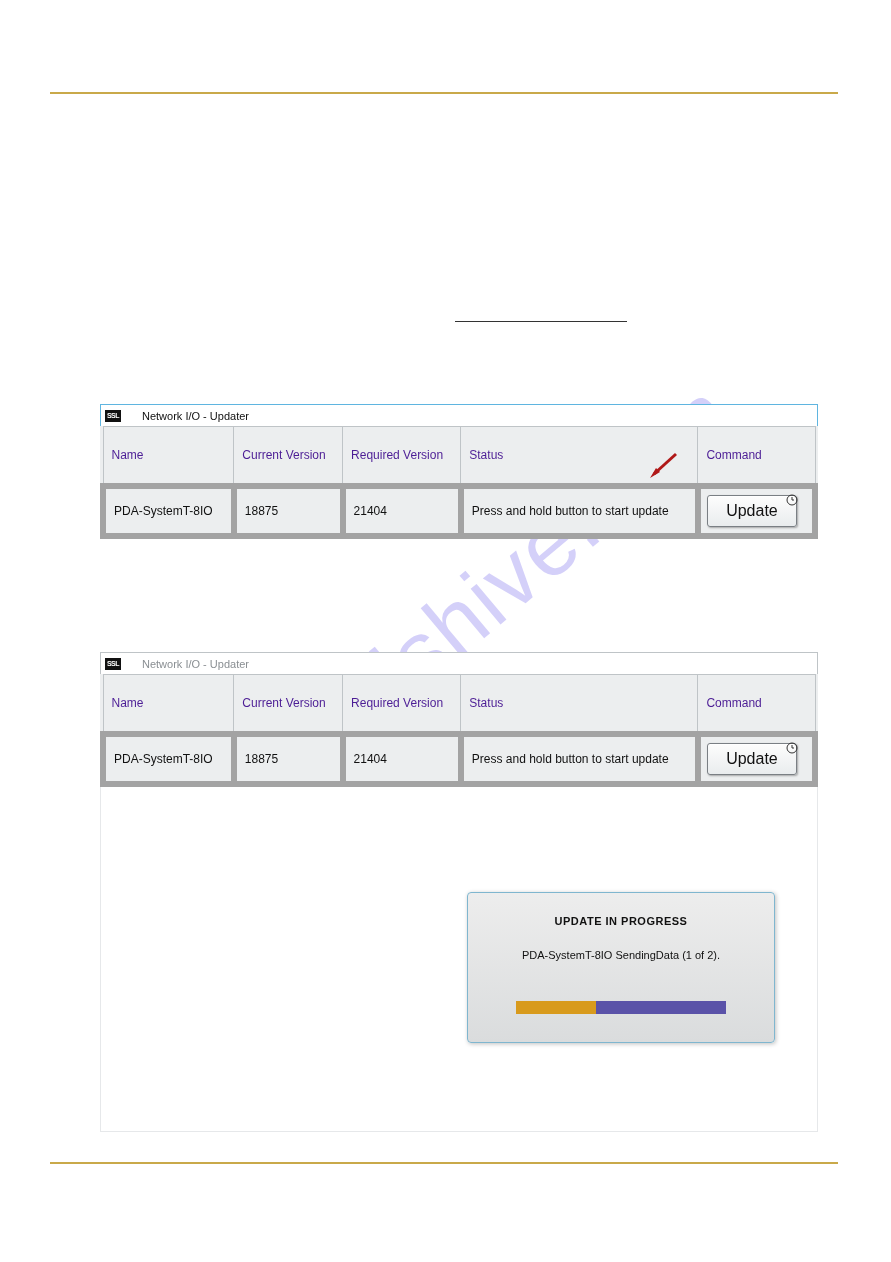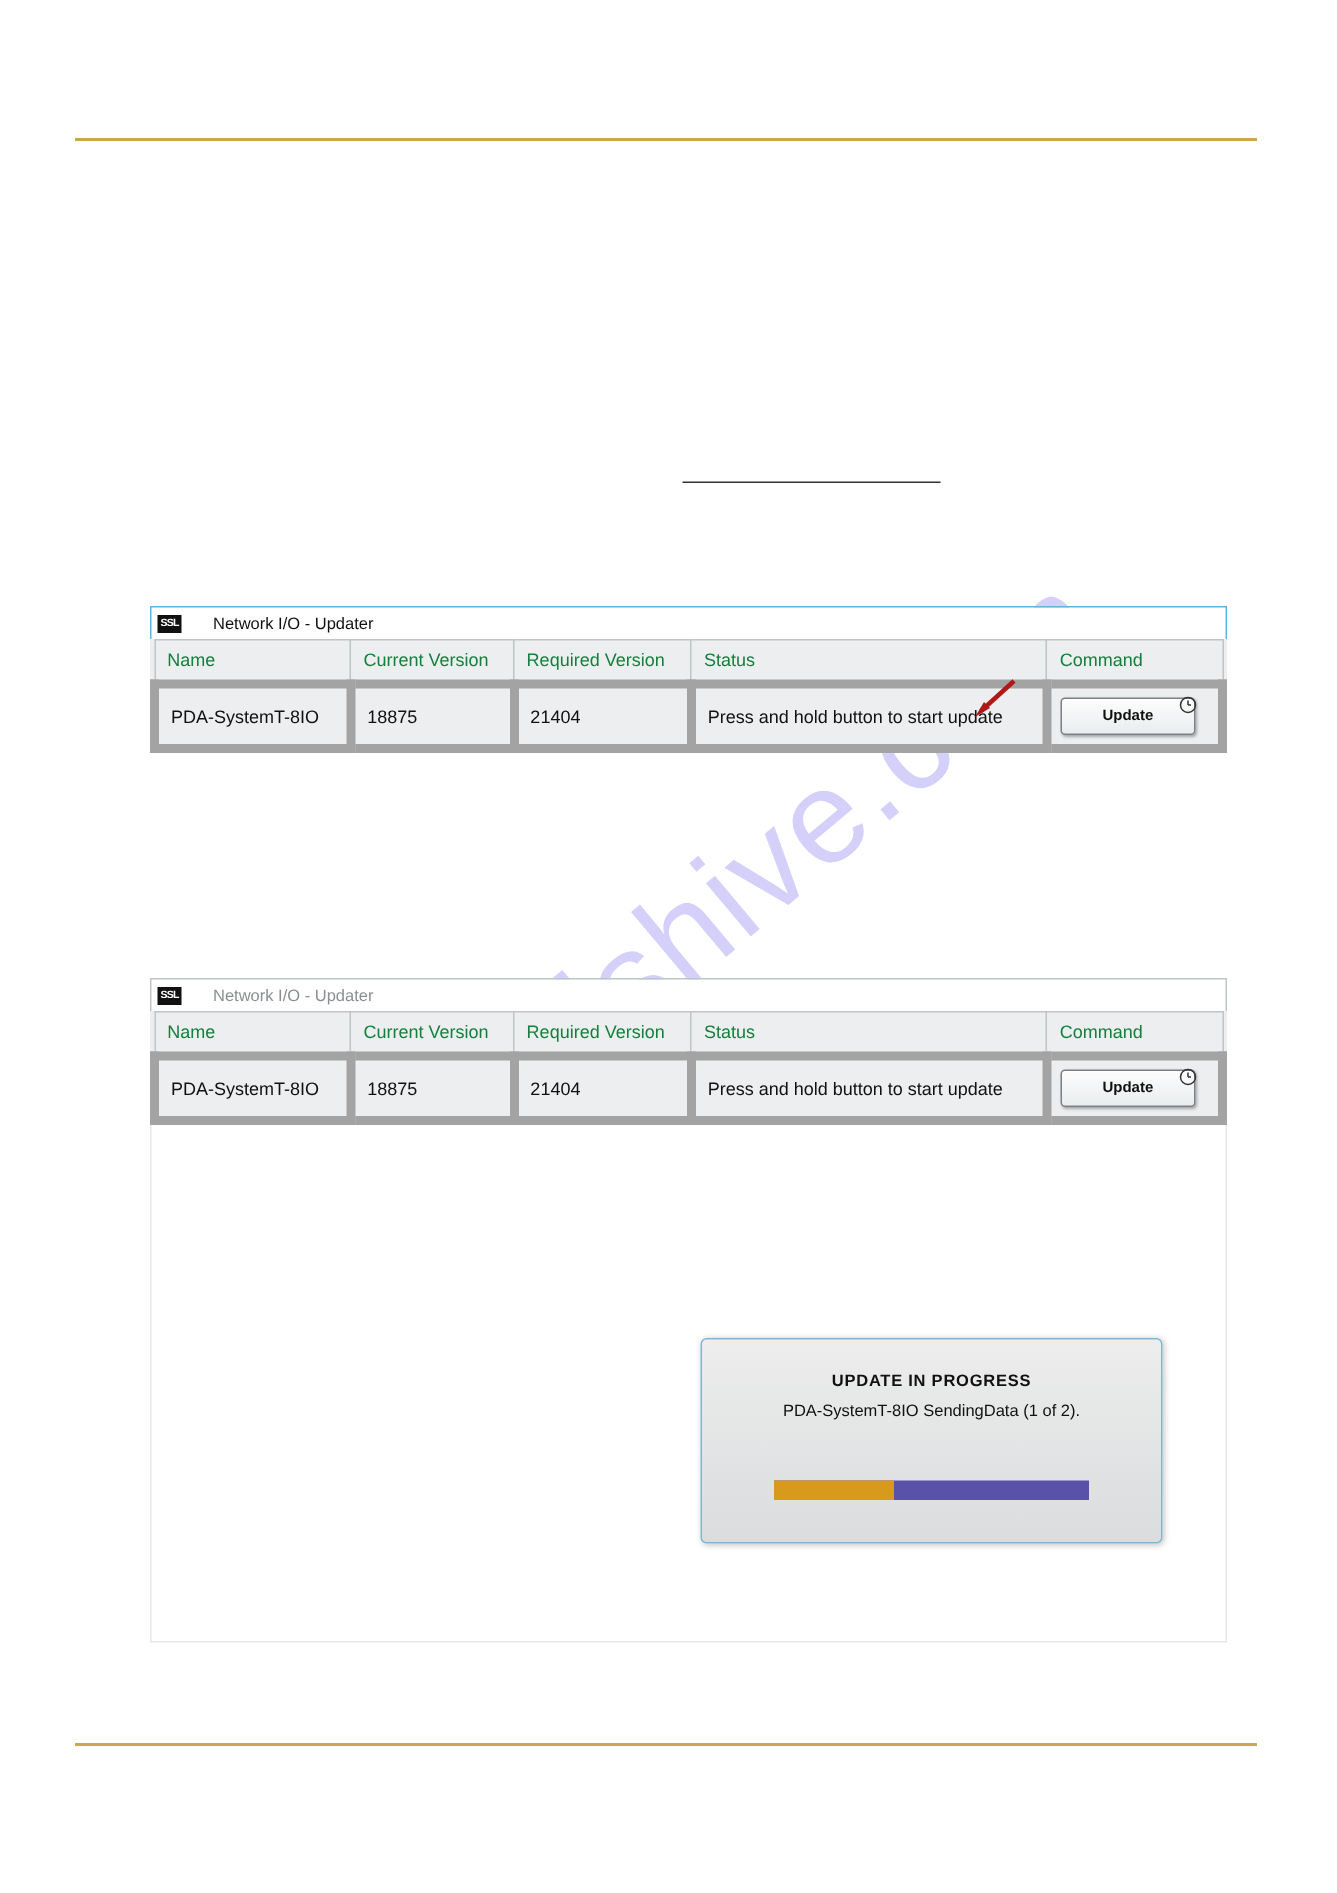--- a/index.html
+++ b/index.html
@@ -59,40 +59,40 @@
   table.grid {
     width: 100%;
     border-collapse: collapse;
     background: #eceeef;
     border: 1px solid #bfc4c7;
     font-size: 12px;
   }
   table.grid th {
     text-align: left;
     font-weight: normal;
-    padding: 6px 8px;
+    padding: 21px 8px;
     border: 1px solid #bfc4c7;
-    color: #15803d;
+    color: #4c1d95;
     background: #eceeef;
   }
   table.grid td {
     padding: 10px 8px;
     border: 6px solid #a3a3a3;
     background: #eceeef;
     vertical-align: middle;
     color: #111;
   }
   .cmdcell { padding: 6px 6px !important; text-align: left; position: relative; }
   .update-btn {
     display: inline-block;
     width: 90px;
     padding: 6px 4px;
     text-align: center;
-    font-weight: bold;
-    font-size: 10px;
+    font-weight: normal;
+    font-size: 16px;
     background: linear-gradient(#fdfdfd,#e9ecee);
     border: 1px solid #7a7f84;
     border-radius: 3px;
     box-shadow: 0 1px 0 #fff inset, 1px 1px 2px rgba(0,0,0,0.3);
     position: relative;
   }
   .clock-icon {
     position: absolute;
     top: -2px; right: -2px;
     width: 12px; height: 12px;
@@ -111,21 +111,21 @@
     width: 308px;
     background: linear-gradient(#ededed,#dadcdd);
     border: 1px solid #7fb6cf;
     border-radius: 4px;
     box-shadow: 1px 1px 4px rgba(0,0,0,0.25);
     padding: 22px 14px 28px 14px;
     text-align: center;
     font-size: 11px;
     color: #111;
   }
-  .progress-box .t1 { font-weight: bold; letter-spacing: 0.5px; margin-bottom: 8px; }
+  .progress-box .t1 { font-weight: bold; letter-spacing: 0.5px; margin-bottom: 22px; }
   .progress-box .t2 { font-weight: normal; margin-bottom: 40px; }
   .pbar {
     width: 210px; height: 13px;
     margin: 0 auto;
     background: #5a52a8;
     position: relative;
   }
   .pbar .fill {
     position: absolute; left: 0; top: 0; bottom: 0;
     width: 38%;

